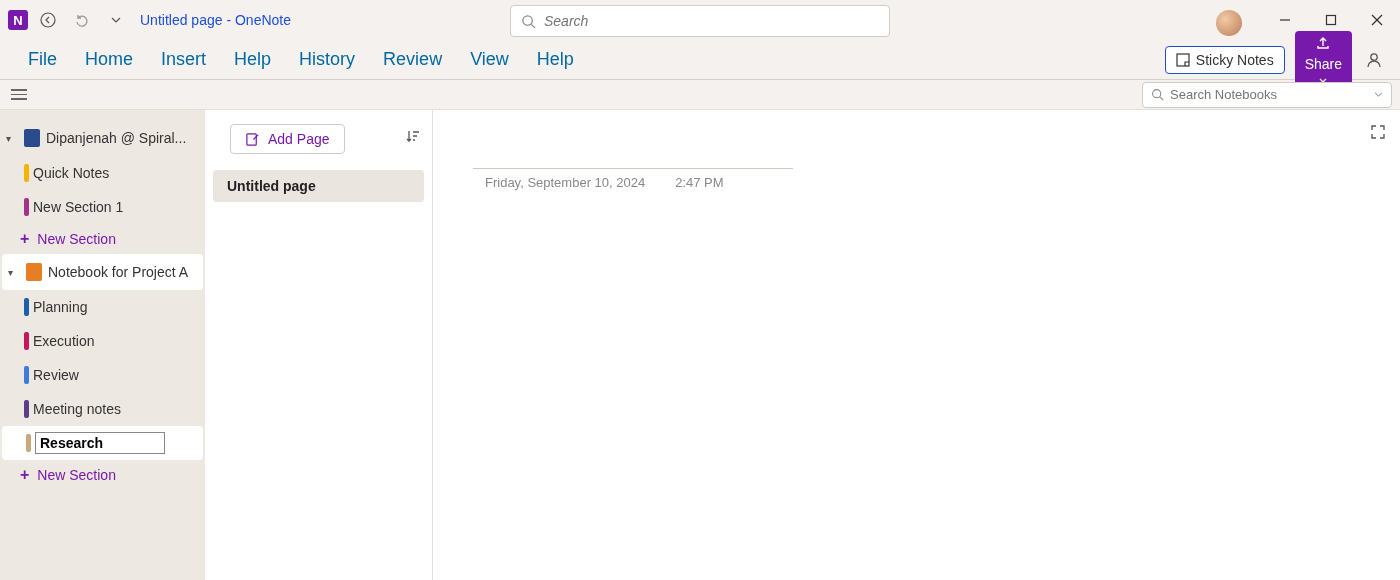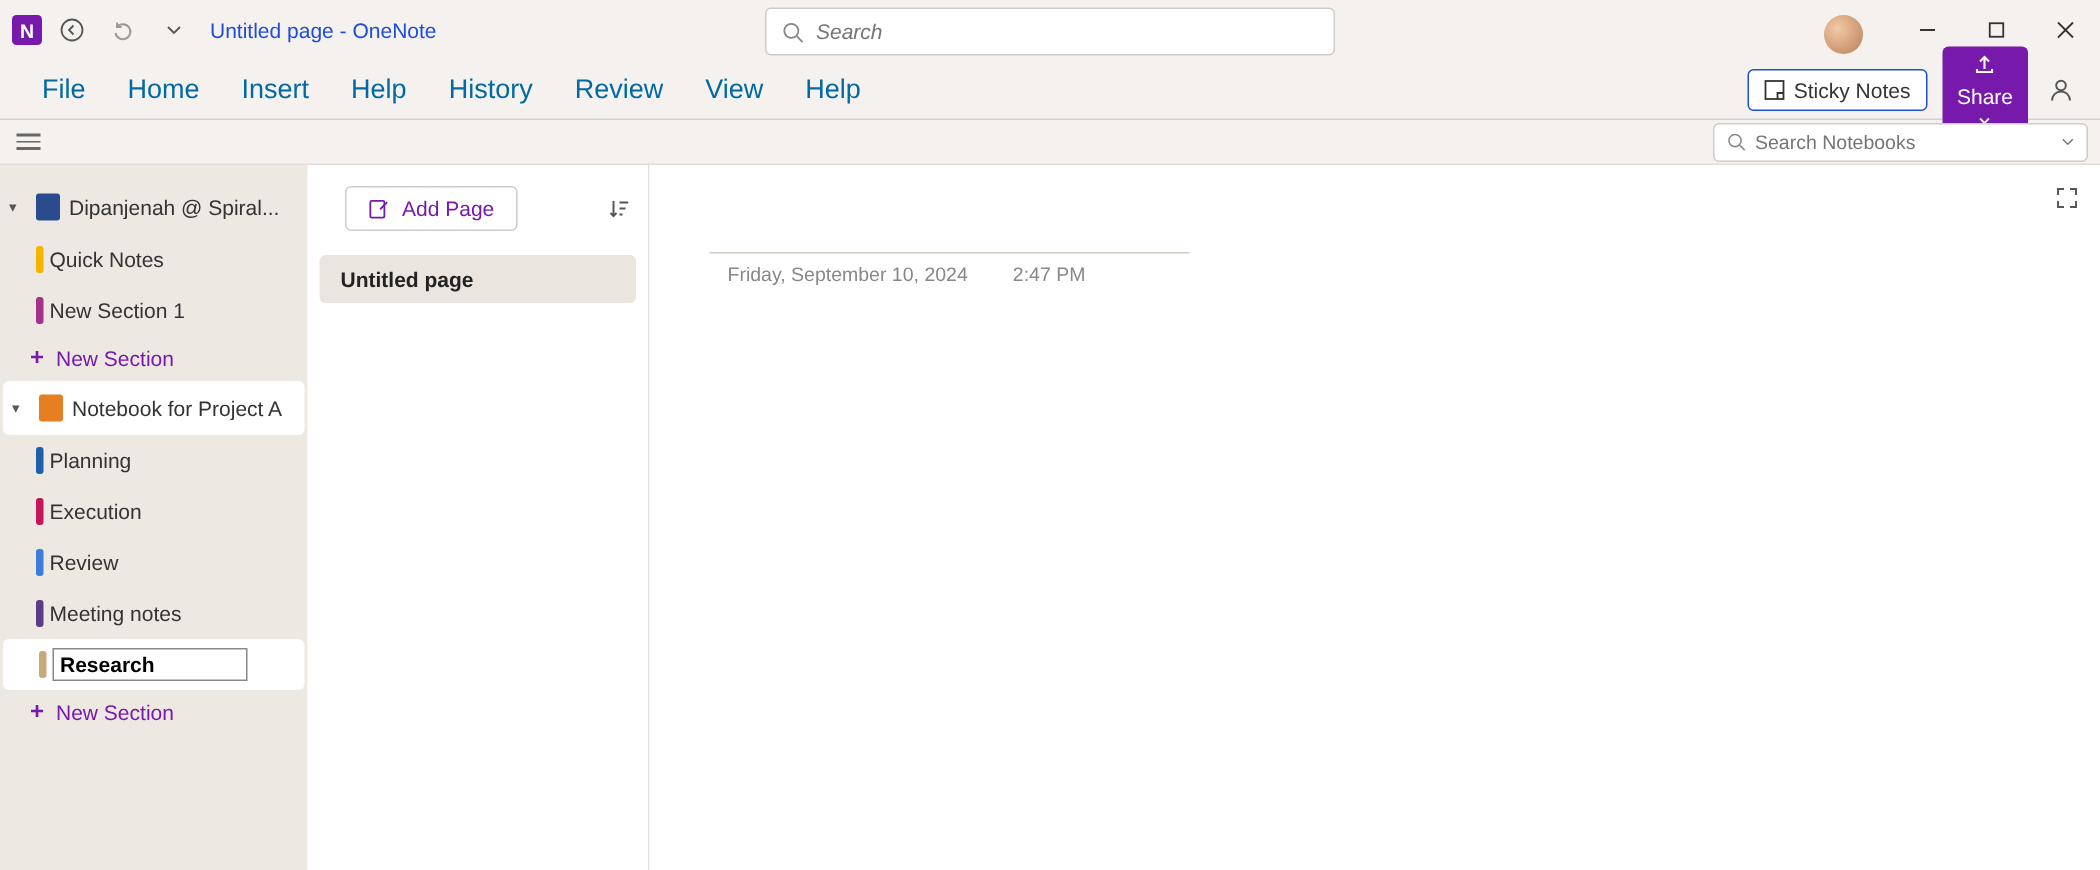--- a/index.html
+++ b/index.html
@@ -43,21 +43,21 @@
   .nb-label { flex:1; white-space:nowrap; overflow:hidden; text-overflow:ellipsis; }
   .sec-row { display:flex; align-items:center; height:34px; padding-left:24px; gap:4px; font-size:14px; color:#333; }
   .sec-row.active-edit { background:#fff; border-radius:4px; margin:0 2px; }
   .sec-tab { width:5px; height:18px; border-radius:2px; }
   .sec-input { border:1px solid #888; padding:2px 4px; font-size:14px; width:130px; font-weight:600; outline:none; }
   .newsec { display:flex; align-items:center; height:30px; padding-left:20px; gap:8px; font-size:14px; color:#7719aa; }
   .newsec .plus { font-size:16px; font-weight:bold; }
 
   
   .pagelist { width:228px; background:#fff; border-right:1px solid #e3ded9; padding:14px 8px; }
-  .pagelist-head { display:flex; align-items:center; gap:8px; margin-bottom:16px;padding-left:17px; }
+  .pagelist-head { display:flex; gap:8px; margin-bottom:16px;padding-left:17px; }
   .addpage { border:1px solid #d0cbc7; border-radius:4px; padding:6px 14px; display:flex; align-items:center; gap:8px; color:#7719aa; font-size:14px; background:#fff; }
   .sort-btn { margin-left:auto; color:#555; width:24px; height:24px; display:flex; align-items:center; justify-content:center; }
   .page-item { background:#ebe5e0; border-radius:4px; padding:8px 14px; font-size:14px; font-weight:600; color:#222; }
 
   
   .canvas { flex:1; background:#fff; position:relative; }
   .expand-btn { position:absolute; top:14px; right:14px; color:#555; }
   .page-content { padding:28px 40px; }
   .title-underline { width:320px; height:1px; border-bottom: 1.5px solid #cfc9c3; margin-top:30px; }
   .date-row { color:#888; font-size:13px; margin-top:6px; display:flex; gap:30px; padding-left:12px; }

